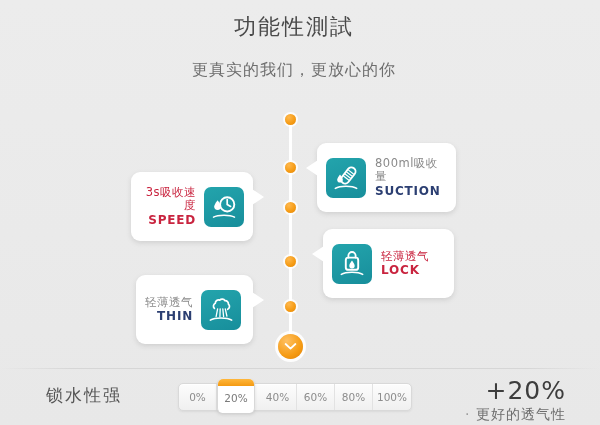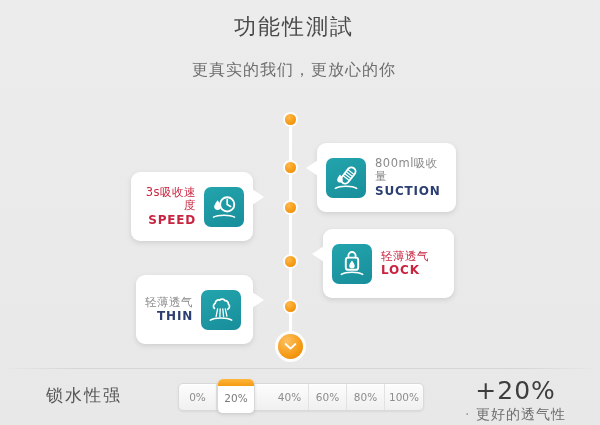--- a/index.html
+++ b/index.html
@@ -183,37 +183,37 @@
     border-right: 1px solid #e2e2e2;
     box-sizing: border-box;
   }
   .seg-item:last-child { border-right: none; }
   .seg-item.active {
     color: #7a7a7a;
     background: #ffffff;
     border-radius: 5px;
     border-right: 1px solid #d8d8d8;
     border-left: 1px solid #d8d8d8;
-    margin: -5px 16px -3px 0;
+    margin: -5px 4px -3px 0;
     padding-top: 4px;
     box-shadow: 0 2px 3px rgba(140,140,140,0.25);
     z-index: 2;
   }
   .seg-item.active::before {
     content: "";
     position: absolute;
     left: 0; right: 0; top: 0;
     height: 7px;
     background: linear-gradient(180deg, #ffb73c 0%, #f49a12 100%);
     border-radius: 5px 5px 0 0;
   }
   .result {
     position: absolute;
     right: 34px; top: 8px;
-    text-align: center;
+    text-align: right;
   }
   .result .big {
     font-size: 25px;
     color: #3d3d3d;
     line-height: 28px;
     letter-spacing: 1px;
   }
   .result .small {
     font-size: 14px;
     color: #6e6e6e;

